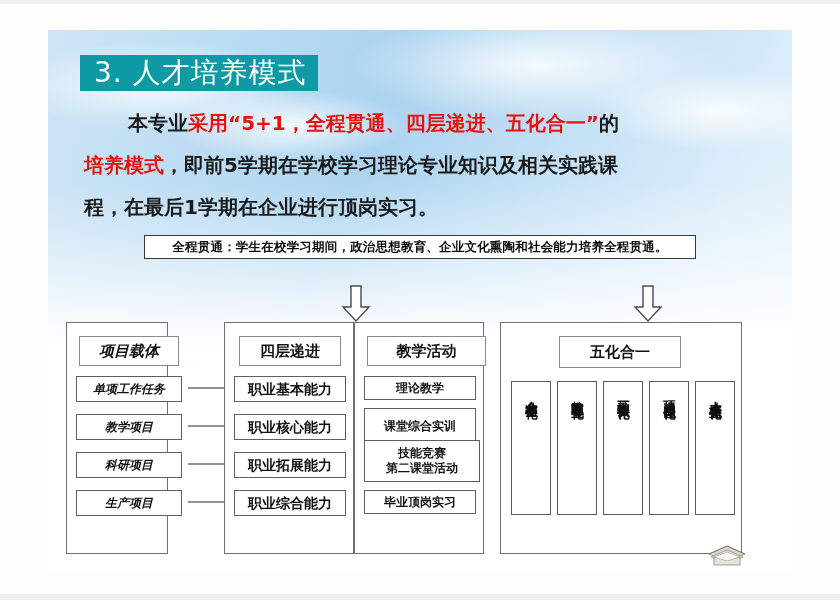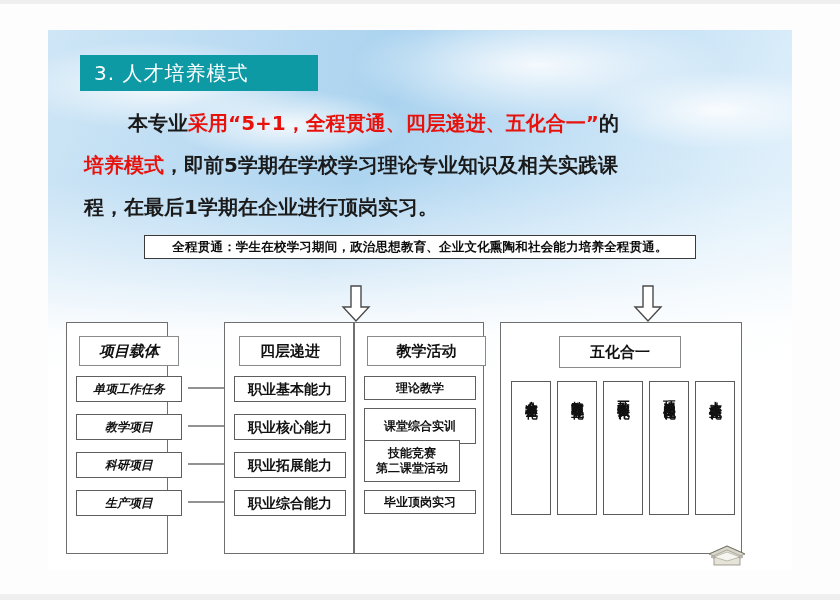--- a/index.html
+++ b/index.html
@@ -38,21 +38,21 @@
 
   
   .title-chip{
     position:absolute;left:32px;top:25px;
     width:238px;height:36px;
     background:#0d9aa5;
     display:flex;align-items:center;
     padding-left:14px;box-sizing:border-box;
   }
   .title-chip span{
-    color:#ffffff;font-size:20px;letter-spacing:1px;
+    color:#ffffff;font-size:28px;letter-spacing:1px;
     font-family:"DejaVu Sans","Liberation Sans",sans-serif;
   }
 
   
   .body-text{
     position:absolute;left:36px;top:72px;width:680px;
     font-size:20px;line-height:42px;color:#1a1a1a;
     font-family:"DejaVu Sans","Liberation Sans",sans-serif;
     font-weight:bold;
   }
@@ -232,21 +232,21 @@
     <div class="panel" style="left:306px;top:292px;width:130px;height:232px;">
       <div class="panel-head" style="left:12px;top:13px;width:119px;height:30px;">
         <span>教学活动</span>
       </div>
       <div class="cell" style="left:9px;top:53px;width:112px;height:24px;">
         <span>理论教学</span>
       </div>
       <div class="cell" style="left:9px;top:85px;width:112px;height:36px;">
         <span>课堂综合实训</span>
       </div>
-      <div class="cell" style="left:9px;top:117px;width:96px;height:42px;">
+      <div class="cell" style="left:9px;top:117px;width:116px;height:42px;">
         <span>技能竞赛</span>
         <span>第二课堂活动</span>
       </div>
       <div class="cell" style="left:9px;top:167px;width:112px;height:24px;">
         <span>毕业顶岗实习</span>
       </div>
     </div>
 
     <div class="panel" style="left:452px;top:292px;width:242px;height:232px;padding-left:20px;">
       <div class="panel-head" style="left:58px;top:13px;width:122px;height:32px;">

